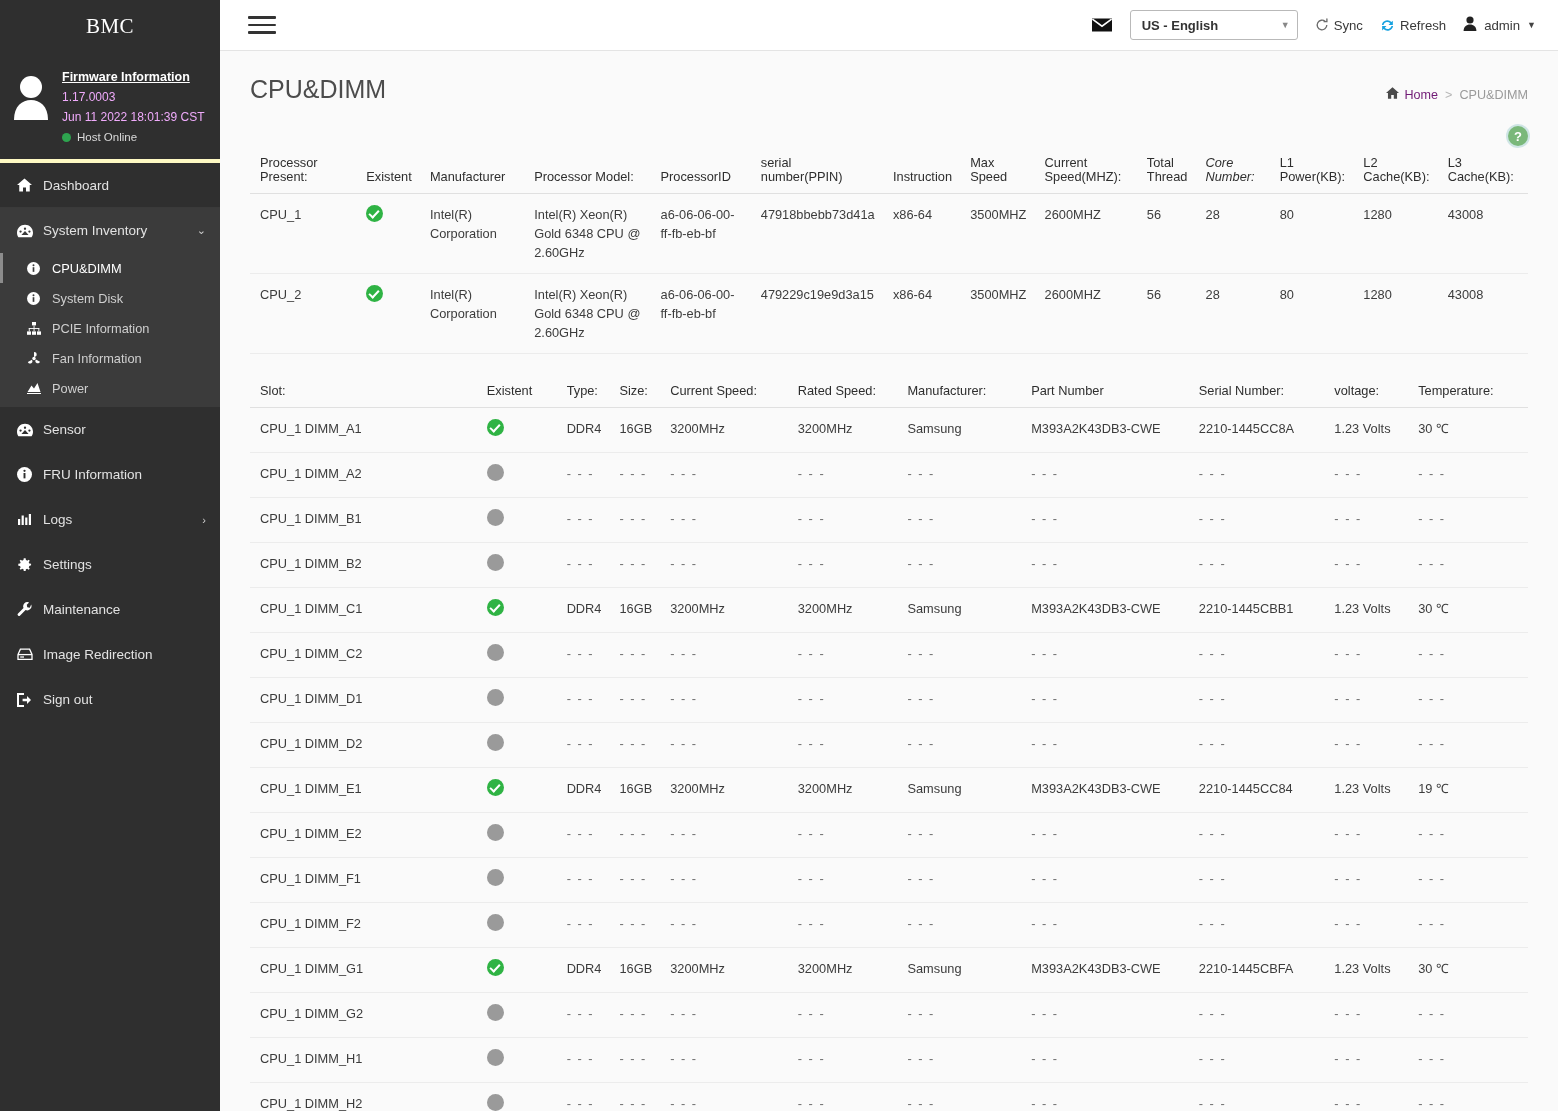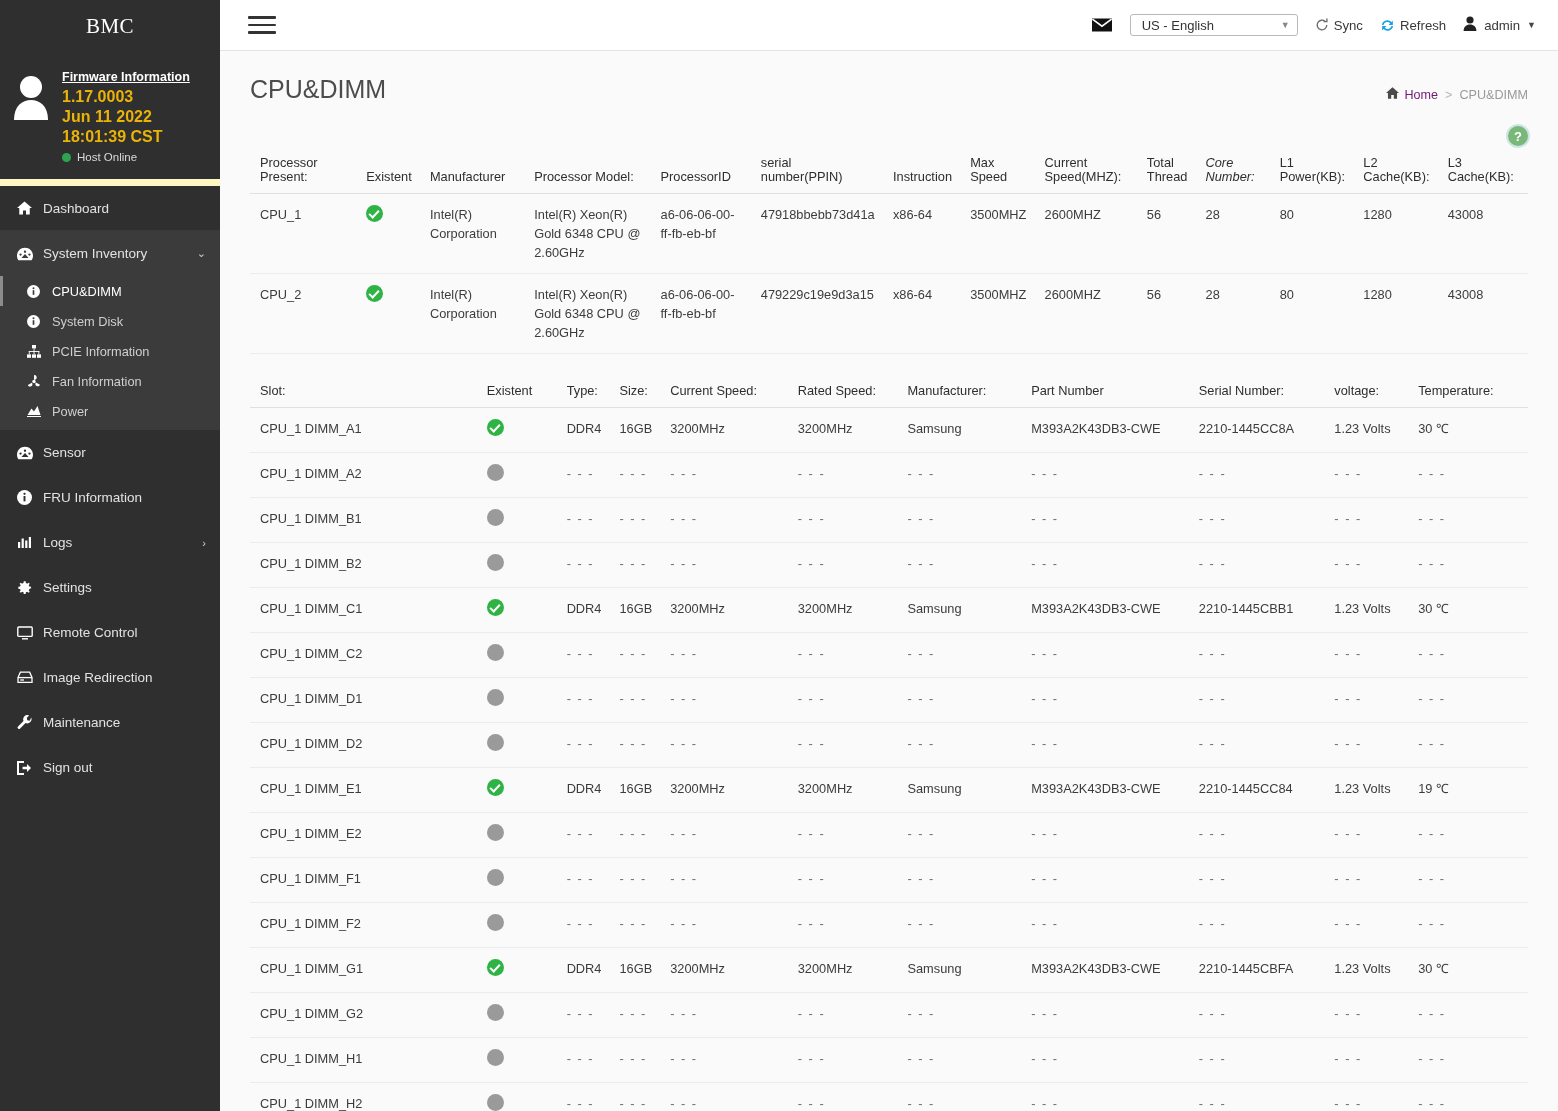--- a/index.html
+++ b/index.html
@@ -42,21 +42,21 @@
     font-family: "Liberation Serif", serif;
     font-size: 21px;
     color: #ffffff;
     letter-spacing: 0.5px;
   }
 
   .profile {
     display: flex;
     padding: 12px 0 16px 0;
     background: #2f2f2f;
-    border-bottom: 7px solid #fef9c3;
+    border-bottom: 4px solid #fef9c3;
   }
   .avatar {
     width: 62px;
     min-width: 62px;
     display: flex;
     align-items: flex-start;
     justify-content: center;
     padding-top: 10px;
   }
   .avatar svg { display: block; }
@@ -64,23 +64,23 @@
   .fw-link {
     font-size: 12.5px;
     font-weight: bold;
     color: #ffffff;
     text-decoration: underline;
     display: block;
     line-height: 19px;
     cursor: pointer;
   }
   .fw-ver, .fw-date {
-    font-size: 16px;
-    font-weight: bold;
-    color: #eab308;
+    font-size: 12px;
+    font-weight: normal;
+    color: #f0abfc;
     line-height: 20px;
   }
   .host-status {
     display: flex;
     align-items: center;
     gap: 6px;
     margin-top: 4px;
     font-size: 11.5px;
     color: #d9d9d9;
   }
@@ -184,31 +184,32 @@
   }
   .topbar-right {
     margin-left: auto;
     display: flex;
     align-items: center;
     gap: 17px;
   }
   .mail-icon { cursor: pointer; color: #111; display: flex; }
   .lang-select {
     width: 168px;
-    height: 22px;
+    height: 30px;
     border: 1px solid #b9b9b9;
     border-radius: 3px;
     background: #fff;
     display: flex;
     align-items: center;
     padding: 0 7px 0 11px;
     font-size: 13px;
     color: #333;
     cursor: pointer;
     position: relative;
+    font-weight: bold;
   }
   .lang-select .sel-caret {
     margin-left: auto;
     color: #888;
     font-size: 9px;
   }
   .tb-btn {
     display: flex;
     align-items: center;
     gap: 5px;
@@ -481,48 +482,39 @@
 
       <div class="nav-item">
         <span class="ic">
           <svg width="15" height="15" viewBox="0 0 16 16" fill="currentColor">
               <path d="M8 5.2A2.8 2.8 0 1 0 8 10.8 2.8 2.8 0 0 0 8 5.2zm7 3.6V7.2l-1.9-.3a5.3 5.3 0 0 0-.6-1.4l1.1-1.5-1.2-1.2-1.5 1.1a5.3 5.3 0 0 0-1.4-.6L9.2 1.4H7.2l-.3 1.9a5.3 5.3 0 0 0-1.4.6L4 2.8 2.8 4l1.1 1.5a5.3 5.3 0 0 0-.6 1.4l-1.9.3v2l1.9.3c.1.5.3 1 .6 1.4L2.8 12.4 4 13.6l1.5-1.1c.4.3.9.5 1.4.6l.3 1.9h2l.3-1.9c.5-.1 1-.3 1.4-.6l1.5 1.1 1.2-1.2-1.1-1.5c.3-.4.5-.9.6-1.4L15 8.8z"></path>
             </svg>
         </span>
         <span class="lbl">Settings</span>
       </div>
 
+
       <div class="nav-item">
         <span class="ic">
-          <svg width="16" height="14" viewBox="0 0 16 14" fill="none" stroke="currentColor" stroke-width="1.4">
-              <rect x="0.8" y="1" width="14.4" height="9.4" rx="1"></rect>
-              <line x1="5" y1="12.8" x2="11" y2="12.8"></line>
+          <svg width="16" height="15" viewBox="0 0 16 16" fill="currentColor">
+              <path d="M14.6 2.6a4.6 4.6 0 0 1-6 6L2.8 14.4a1.5 1.5 0 0 1-2.2-2.2L6.4 6.4a4.6 4.6 0 0 1 6-6L9.9 2.9l.5 2.7 2.7.5z"></path>
             </svg>
         </span>
-        <span class="lbl">Remote Control</span>
+        <span class="lbl">Maintenance</span>
       </div>
 
       <div class="nav-item">
         <span class="ic">
           <svg width="16" height="13" viewBox="0 0 16 13" fill="none" stroke="currentColor" stroke-width="1.3">
               <path d="M1 6.5 L3.4 1.2 H12.6 L15 6.5 V11.4 H1 Z"></path>
               <line x1="1" y1="6.6" x2="15" y2="6.6"></line>
               <line x1="3.2" y1="9" x2="7" y2="9"></line>
             </svg>
         </span>
         <span class="lbl">Image Redirection</span>
-      </div>
-
-      <div class="nav-item">
-        <span class="ic">
-          <svg width="16" height="15" viewBox="0 0 16 16" fill="currentColor">
-              <path d="M14.6 2.6a4.6 4.6 0 0 1-6 6L2.8 14.4a1.5 1.5 0 0 1-2.2-2.2L6.4 6.4a4.6 4.6 0 0 1 6-6L9.9 2.9l.5 2.7 2.7.5z"></path>
-            </svg>
-        </span>
-        <span class="lbl">Maintenance</span>
       </div>
 
       <div class="nav-item">
         <span class="ic">
           <svg width="16" height="14" viewBox="0 0 16 14" fill="currentColor">
               <path d="M0 0h7v2H2v10h5v2H0z"></path>
               <path d="M10 3l4 4-4 4V8.2H5.6V5.8H10z"></path>
             </svg>
         </span>
         <span class="lbl">Sign out</span>

